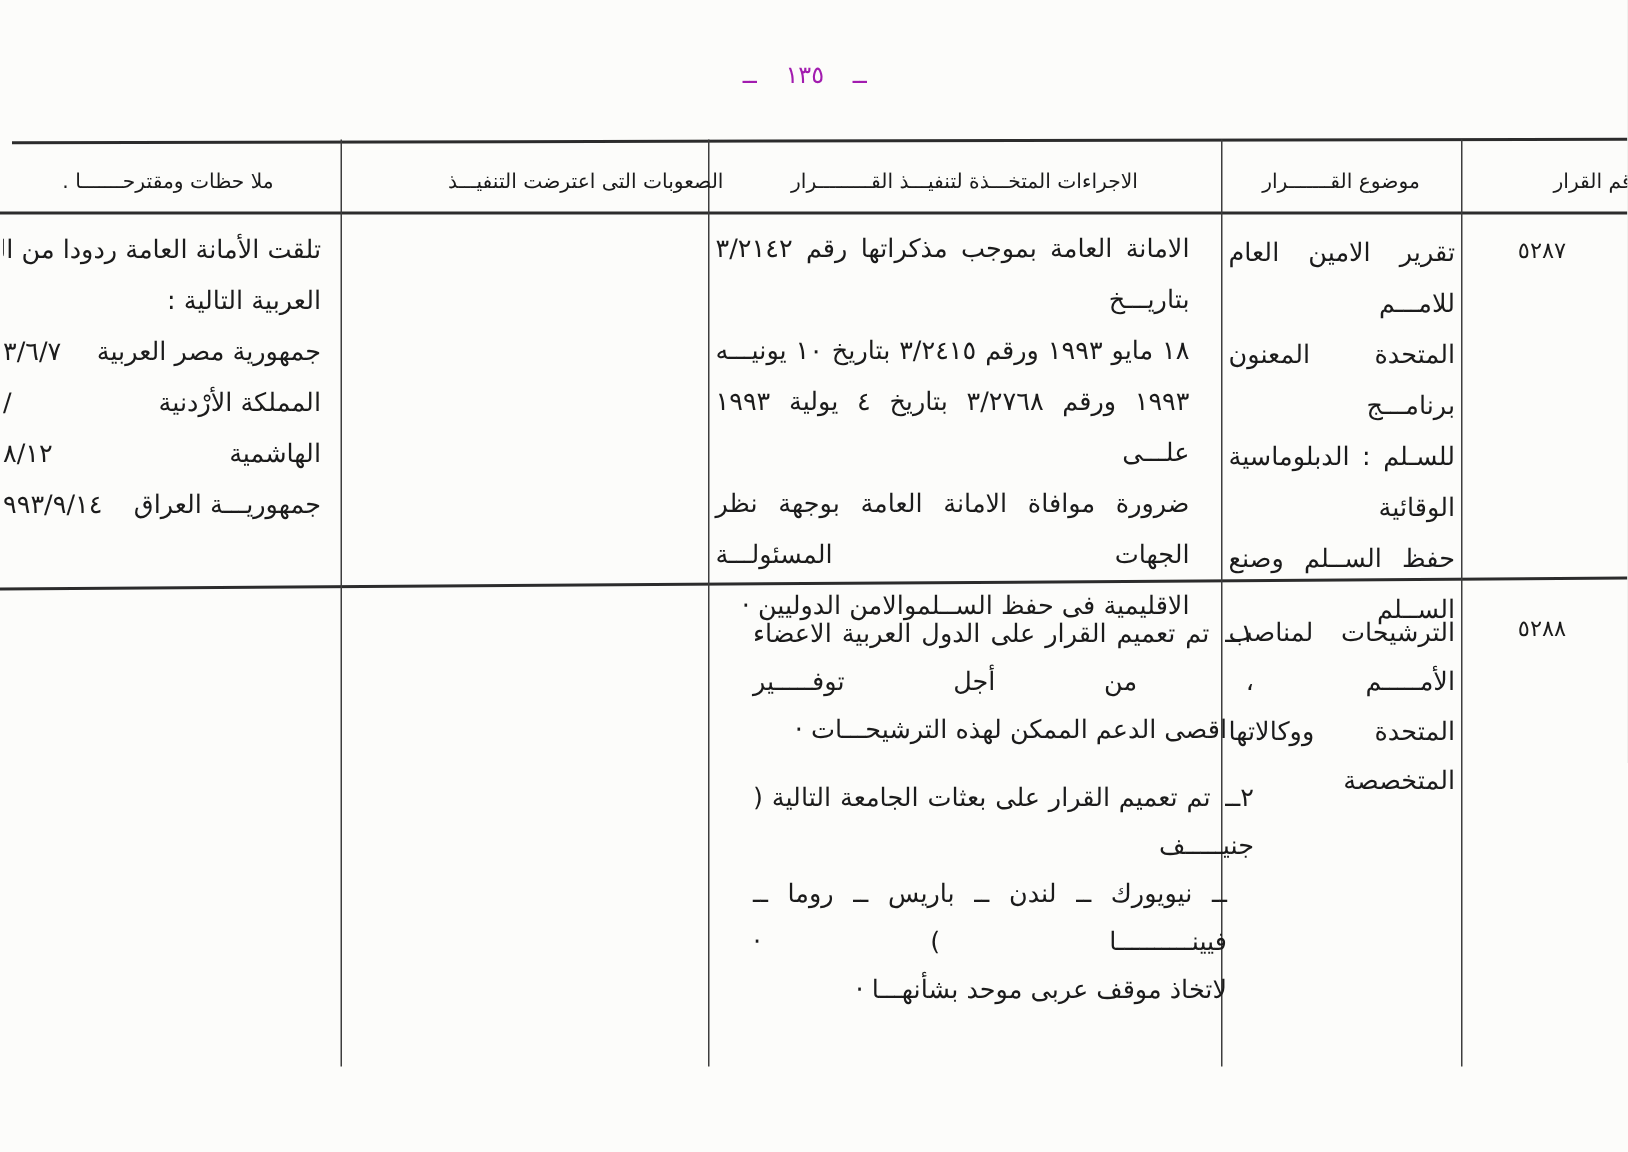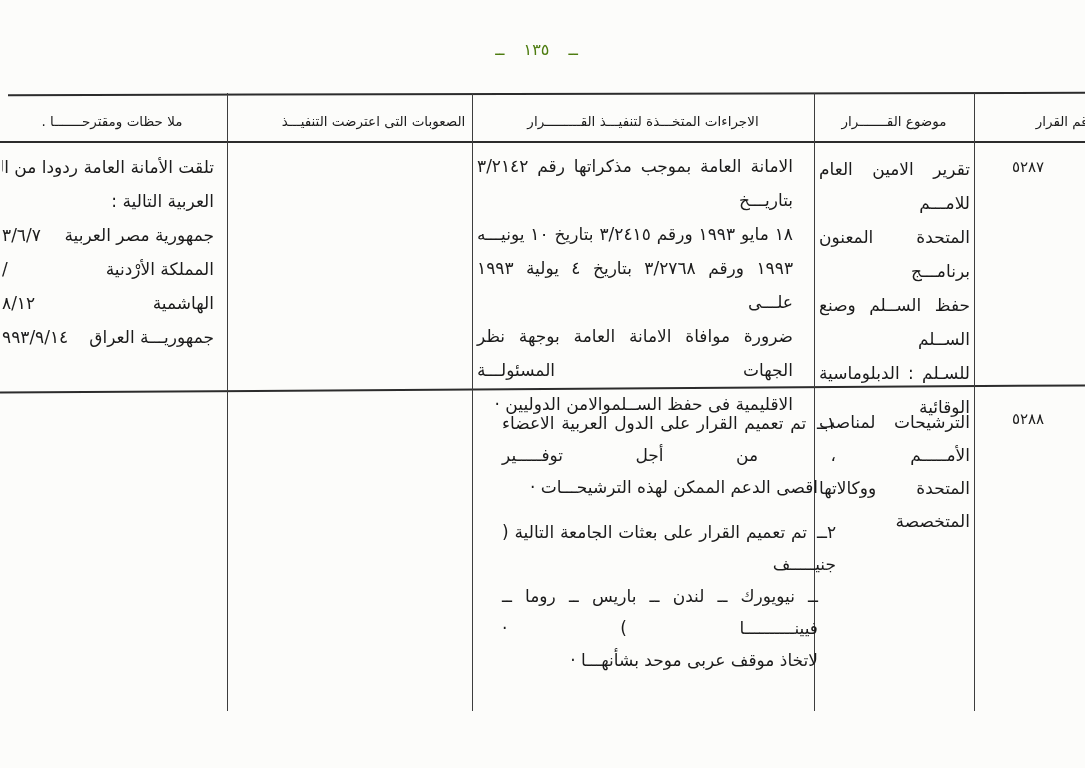--- a/index.html
+++ b/index.html
@@ -3,36 +3,36 @@
 <meta charset="utf-8">
 <style>
   html,body{margin:0;padding:0;background:#e8e8e4;}
   .page{
     position:relative;width:1085px;height:768px;margin:0 auto;
     background:#fcfcfa;overflow:hidden;
     font-family:"DejaVu Sans",sans-serif;color:#1b1b1b;direction:rtl;
   }
   .page-number{
     position:absolute;top:40px;left:0;right:12px;text-align:center;
-    font-size:16px;word-spacing:14px;color:#4d7c0f;
+    font-size:16px;word-spacing:14px;color:#a21caf;
   }
   
   .hline{position:absolute;background:#2c2c2c;height:2px;}
   .hline.top{left:8px;right:0;top:93px;transform:rotate(-0.12deg);}
   .hline.head{left:0;right:0;top:141px;}
   .hline.rowsep{left:0;right:0;top:388px;transform:rotate(-0.38deg);}
   .vline{position:absolute;top:93px;height:618px;width:1px;background:#3d3d3d;}
   .v1{left:227px}.v2{left:472px}.v3{left:814px}.v4{left:974px}
   
   .hdr{position:absolute;top:103px;height:36px;line-height:36px;
        font-size:13.5px;text-align:center;white-space:nowrap;}
   .hdr-number{left:1012px;width:106px;}
   .hdr-subject{left:816px;width:156px;}
   .hdr-actions{left:474px;width:338px;}
-  .hdr-difficulties{left:229px;width:241px;padding-left:24px;}
+  .hdr-difficulties{left:246px;width:241px;padding-left:24px;}
   .hdr-notes{left:0;width:224px;overflow:hidden;}
   
   .cell{position:absolute;font-size:17px;}
   .num{width:100px;text-align:center;font-size:15px;letter-spacing:3px;}
   .num-1{left:978px;top:158px;}
   .num-2{left:978px;top:410px;}
   .subject{left:819px;width:151px;}
   .subject-1{top:152px;}
   .subject-2{top:406px;}
   .subject .line{line-height:34px;}
@@ -73,22 +73,22 @@
   <div class="hdr hdr-subject">موضوع القـــــــرار</div>
   <div class="hdr hdr-actions">الاجراءات المتخـــذة لتنفيـــذ القـــــــــرار</div>
   <div class="hdr hdr-difficulties">الصعوبات التى اعترضت التنفيـــذ</div>
   <div class="hdr hdr-notes">ملا حظات ومقترحـــــــا .</div>
 
   <div class="cell num num-1">٥٢٨٧</div>
 
   <div class="cell subject subject-1">
     <div class="line j">تقرير الامين العام للامـــم</div>
     <div class="line j">المتحدة المعنون برنامـــج</div>
+    <div class="line j">للسـلم : الدبلوماسية الوقائية</div>
     <div class="line j">حفظ الســلم وصنع الســلم</div>
-    <div class="line j">للسـلم : الدبلوماسية الوقائية</div>
   </div>
 
   <div class="cell actions actions-1">
     <div class="action-item">
       <div class="cont">
         <div class="line j">الامانة العامة بموجب مذكراتها رقم ٣/٢١٤٢ بتاريـــخ</div>
         <div class="line j">١٨ مايو ١٩٩٣ ورقم ٣/٢٤١٥ بتاريخ ١٠ يونيـــه</div>
         <div class="line j">١٩٩٣ ورقم ٣/٢٧٦٨ بتاريخ ٤ يولية ١٩٩٣ علـــى</div>
         <div class="line j">ضرورة موافاة الامانة العامة بوجهة نظر الجهات المسئولـــة</div>
         <div class="line end">الاقليمية فى حفظ   الســلموالامن الدوليين ·</div>

